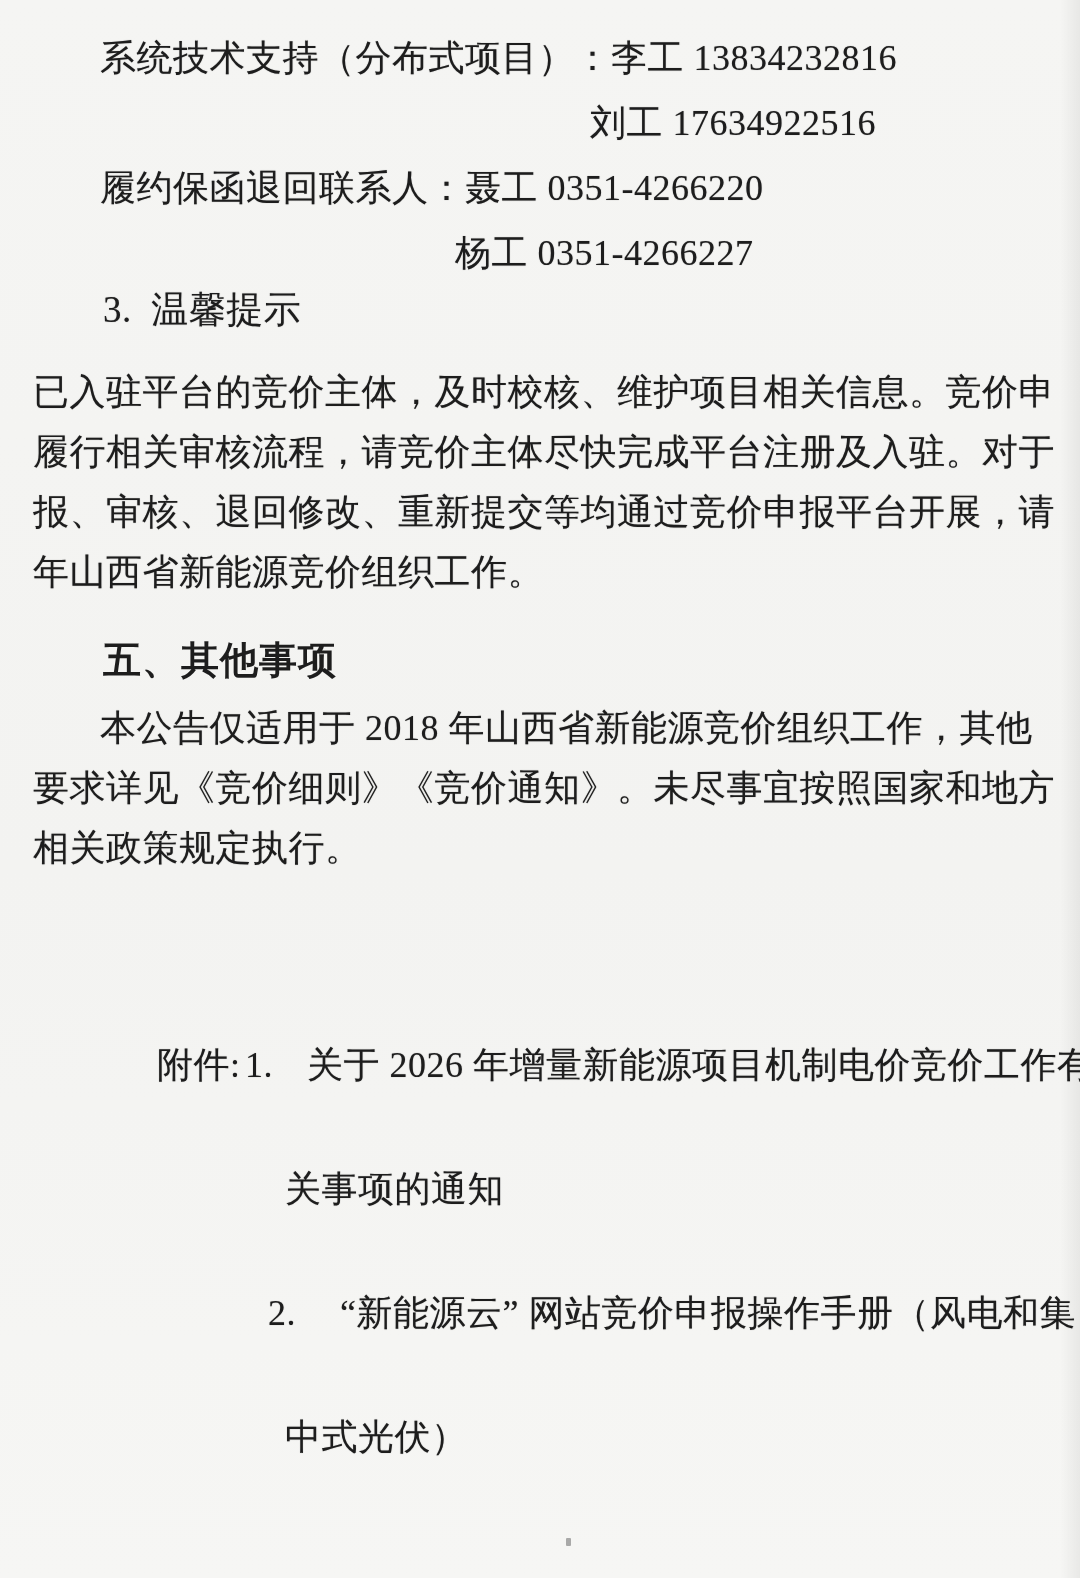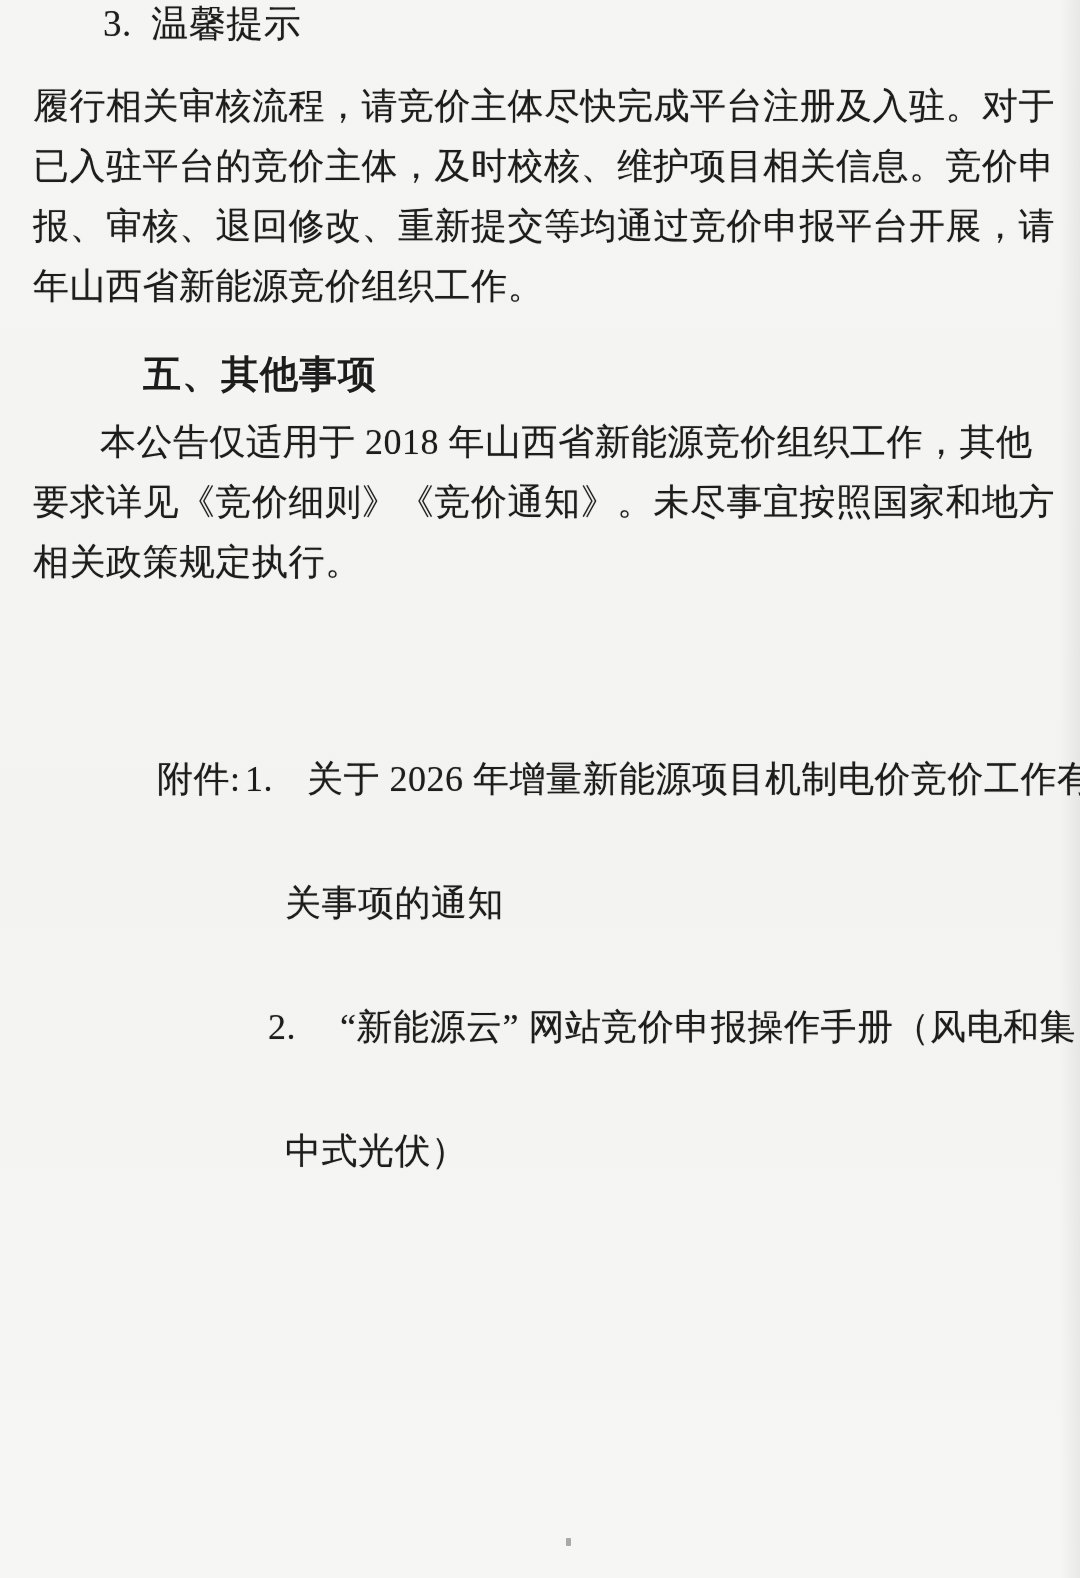--- a/index.html
+++ b/index.html
@@ -40,21 +40,20 @@
   .p-first { padding-left: 113px; }
   
   .heading2 {
     margin-top: 34px;
     padding-left: 103px;
     font-family: "Liberation Sans", "DejaVu Sans", sans-serif;
     font-weight: 700;
     font-size: 38px;
     line-height: 48px;
     letter-spacing: 1px;
-    margin-left: 40px;
   }
   .para2 { margin-top: 14px; }
   .p2-first { padding-left: 100px; }
   
   .attachments { margin-top: 94px; }
   .attachments .txt { line-height: 62px; }
   .att-line1 { padding-left: 100px; }
   .att-label { display: inline-block; width: 88px; }
   .att-num1  { display: inline-block; width: 62px; }
   .att-cont  { padding-left: 285px; }
@@ -70,26 +69,32 @@
     position: absolute; left: 566px; top: 1538px;
     width: 5px; height: 8px;
     background: #8f8f8f; opacity: 0.75; border-radius: 1px;
   }
 </style>
 </head>
 <body>
 
 <div class="page">
 
+  <div class="contacts">
+    <div class="txt c-main">系统技术支持（分布式项目）：李工 13834232816</div>
+    <div class="txt c-cont2">刘工 17634922516</div>
+    <div class="txt c-main">履约保函退回联系人：聂工 0351-4266220</div>
+    <div class="txt c-cont4">杨工 0351-4266227</div>
+  </div>
 
   <div class="txt tips-heading">3.  温馨提示</div>
 
   <div class="para">
+    <div class="txt p-line">已入驻平台的竞价主体，及时校核、维护项目相关信息。竞价申</div>
     <div class="txt p-line">履行相关审核流程，请竞价主体尽快完成平台注册及入驻。对于</div>
-    <div class="txt p-line">已入驻平台的竞价主体，及时校核、维护项目相关信息。竞价申</div>
     <div class="txt p-line">报、审核、退回修改、重新提交等均通过竞价申报平台开展，请</div>
     <div class="txt p-line">年山西省新能源竞价组织工作。</div>
   </div>
 
   <div class="heading2">五、其他事项</div>
 
   <div class="para2">
     <div class="txt p2-first">本公告仅适用于 2018 年山西省新能源竞价组织工作，其他</div>
     <div class="txt p-line">要求详见《竞价细则》《竞价通知》。未尽事宜按照国家和地方</div>
     <div class="txt p-line">相关政策规定执行。</div>

